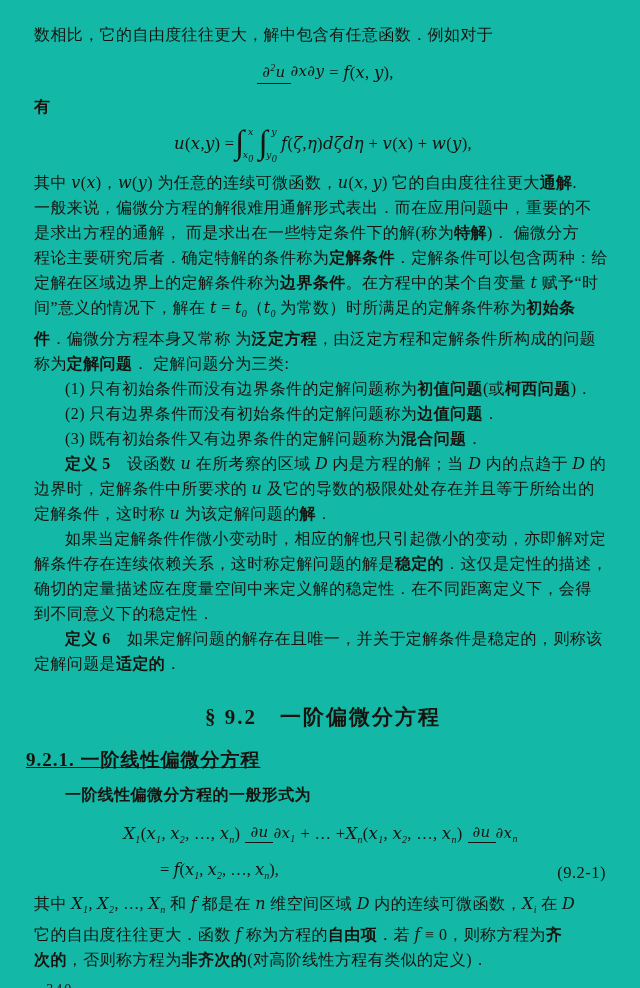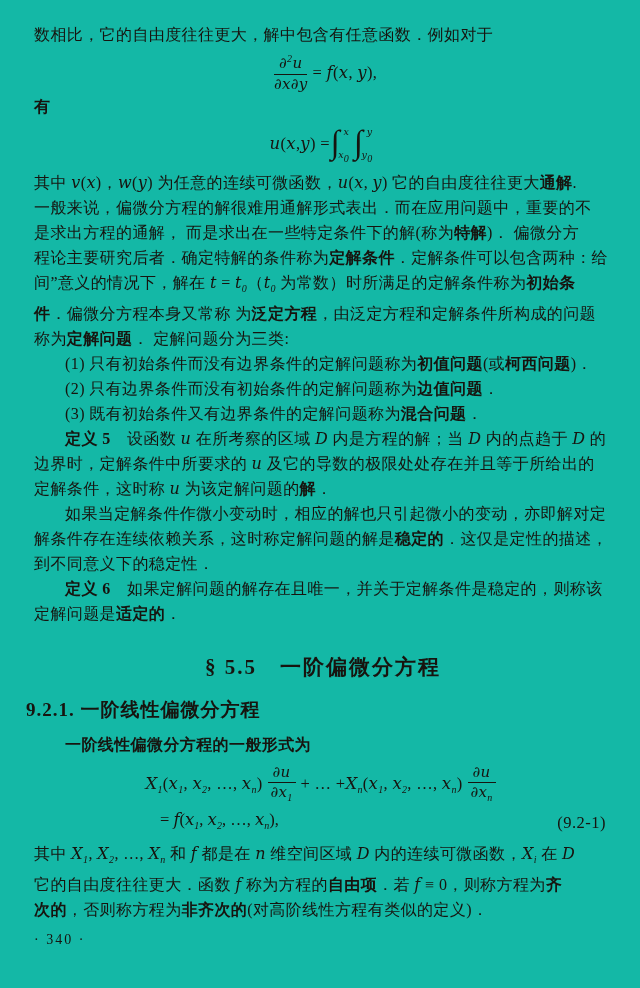--- a/index.html
+++ b/index.html
@@ -11,30 +11,30 @@
   }
   .ln{font-size:16px;line-height:25px;white-space:nowrap;letter-spacing:0.4px;}
   .ind{padding-left:31px;}
   .b{font-weight:bold;}
   .i{font-style:italic;font-family:"DejaVu Serif","Liberation Serif",serif;}
   .sb{font-size:10px;vertical-align:-4px;font-style:italic;}
   .sp{font-size:10px;vertical-align:6px;font-style:italic;}
   .formula{display:flex;justify-content:center;align-items:center;font-size:16.5px;letter-spacing:0.3px;}
   .f1{height:42px;margin:5px 0 0 0;}
   .f2{height:46px;margin:2px 0 3px 0;}
-  .frac{display:inline-flex;flex-direction:column;align-items:center;font-size:15px;line-height:1.15;margin:0 5px;}
+  .frac{display:inline-flex;flex-direction:row;align-items:flex-start;font-size:15px;line-height:1.15;margin:0 5px;}
   .fr-num{padding:0 5px 1px 5px;border-bottom:1.4px solid #17140f;text-align:center;}
   .fr-den{padding-top:1px;}
   .intgrp{display:inline-flex;align-items:center;margin:0 1px;}
   .int-sym{font-size:33px;line-height:1;font-style:normal;transform:translateY(-2px);}
   .int-lims{display:inline-flex;flex-direction:column;justify-content:space-between;height:38px;font-size:9.5px;margin:0 3px 0 -2px;padding:0 0 1px 0;}
   .int-lims .up{align-self:flex-end;margin-top:1px;}
   .int-lims .lo{align-self:flex-start;margin-bottom:-1px;}
   .h-sec{font-size:21px;font-weight:bold;text-align:center;letter-spacing:2px;margin-top:26px;line-height:30px;}
-  .h-sub{font-size:19px;font-weight:bold;letter-spacing:1px;margin-top:15px;line-height:26px;margin-left:-8px;}
+  .h-sub{font-size:19px;font-weight:bold;letter-spacing:1px;margin-top:15px;line-height:26px;margin-left:-8px;text-decoration:underline;}
   .eq-intro{margin-top:9px;}
   .eqrow1{height:46px;margin-top:4px;}
   .eqrow2{display:flex;align-items:center;font-size:16.5px;line-height:25px;}
   .eqrow2 .lead{margin-left:126px;}
   .eqtag{margin-left:auto;margin-right:6px;letter-spacing:0.5px;}
   .pgnum{font-size:14px;letter-spacing:2px;margin-top:10px;}
   .gap-s{height:3px;}
 </style>
 </head>
 <body>
@@ -62,46 +62,49 @@
         <span class="lo"><span class="i">x</span><span class="sb">0</span></span>
       </span>
     </span>
     <span class="intgrp">
       <span class="int-sym">∫</span>
       <span class="int-lims">
         <span class="up"><span class="i">y</span></span>
         <span class="lo"><span class="i">y</span><span class="sb">0</span></span>
       </span>
     </span>
+    <span><span class="i">f</span><span>(</span><span class="i">ζ</span><span>,</span><span class="i">η</span><span>)</span><span class="i">dζdη</span><span> + </span><span class="i">v</span><span>(</span><span class="i">x</span><span>) + </span><span class="i">w</span><span>(</span><span class="i">y</span><span>),</span></span>
   </div>
 
   <div class="ln"><span>其中 </span><span class="i">v</span><span>(</span><span class="i">x</span><span>)，</span><span class="i">w</span><span>(</span><span class="i">y</span><span>) 为任意的连续可微函数，</span><span class="i">u</span><span>(</span><span class="i">x</span><span>, </span><span class="i">y</span><span>) 它的自由度往往更大</span><span class="b">通解</span><span>.</span></div>
   <div class="ln"><span>一般来说，偏微分方程的解很难用通解形式表出．而在应用问题中，重要的不</span></div>
   <div class="ln"><span>是求出方程的通解， 而是求出在一些特定条件下的解(称为</span><span class="b">特解</span><span>)．  偏微分方</span></div>
   <div class="ln"><span>程论主要研究后者．确定特解的条件称为</span><span class="b">定解条件</span><span>．定解条件可以包含两种：给</span></div>
+  <div class="ln"><span>定解在区域边界上的定解条件称为</span><span class="b">边界条件</span><span>。在方程中的某个自变量 </span><span class="i">t</span><span> 赋予“时</span></div>
   <div class="ln"><span>间”意义的情况下，解在 </span><span class="i">t</span><span> = </span><span class="i">t</span><span class="sb">0</span><span>（</span><span class="i">t</span><span class="sb">0</span><span> 为常数）时所满足的定解条件称为</span><span class="b">初始条</span></div>
   <div class="ln"><span class="b">件</span><span>．偏微分方程本身又常称 为</span><span class="b">泛定方程</span><span>，由泛定方程和定解条件所构成的问题</span></div>
   <div class="ln"><span>称为</span><span class="b">定解问题</span><span>．  定解问题分为三类:</span></div>
 
   <div class="ln ind"><span>(1) 只有初始条件而没有边界条件的定解问题称为</span><span class="b">初值问题</span><span>(或</span><span class="b">柯西问题</span><span>)．</span></div>
   <div class="ln ind"><span>(2) 只有边界条件而没有初始条件的定解问题称为</span><span class="b">边值问题</span><span>．</span></div>
   <div class="ln ind"><span>(3) 既有初始条件又有边界条件的定解问题称为</span><span class="b">混合问题</span><span>．</span></div>
 
   <div class="ln ind"><span class="b">定义 5</span><span>　设函数 </span><span class="i">u</span><span> 在所考察的区域 </span><span class="i">D</span><span> 内是方程的解；当 </span><span class="i">D</span><span> 内的点趋于 </span><span class="i">D</span><span> 的</span></div>
   <div class="ln"><span>边界时，定解条件中所要求的 </span><span class="i">u</span><span> 及它的导数的极限处处存在并且等于所给出的</span></div>
   <div class="ln"><span>定解条件，这时称 </span><span class="i">u</span><span> 为该定解问题的</span><span class="b">解</span><span>．</span></div>
 
   <div class="ln ind"><span>如果当定解条件作微小变动时，相应的解也只引起微小的变动，亦即解对定</span></div>
   <div class="ln"><span>解条件存在连续依赖关系，这时称定解问题的解是</span><span class="b">稳定的</span><span>．这仅是定性的描述，</span></div>
+  <div class="ln"><span>确切的定量描述应在度量空间中来定义解的稳定性．在不同距离定义下，会得</span></div>
   <div class="ln"><span>到不同意义下的稳定性．</span></div>
 
   <div class="ln ind"><span class="b">定义 6</span><span>　如果定解问题的解存在且唯一，并关于定解条件是稳定的，则称该</span></div>
   <div class="ln"><span>定解问题是</span><span class="b">适定的</span><span>．</span></div>
 
-  <div class="h-sec">§ 5.5　一阶偏微分方程</div>
+  <div class="h-sec">§ 9.2　一阶偏微分方程</div>
   <div class="h-sub">9.2.1. 一阶线性偏微分方程</div>
 
   <div class="ln ind eq-intro"><span class="b">一阶线性偏微分方程的一般形式为</span></div>
 
   <div class="formula eqrow1">
     <span><span class="i">X</span><span class="sb">1</span><span>(</span><span class="i">x</span><span class="sb">1</span><span>, </span><span class="i">x</span><span class="sb">2</span><span>, …, </span><span class="i">x</span><span class="sb">n</span><span>)</span></span>
     <span class="frac">
       <span class="fr-num"><span class="i">∂u</span></span>
       <span class="fr-den"><span class="i">∂x</span><span class="sb">1</span></span>
     </span>

